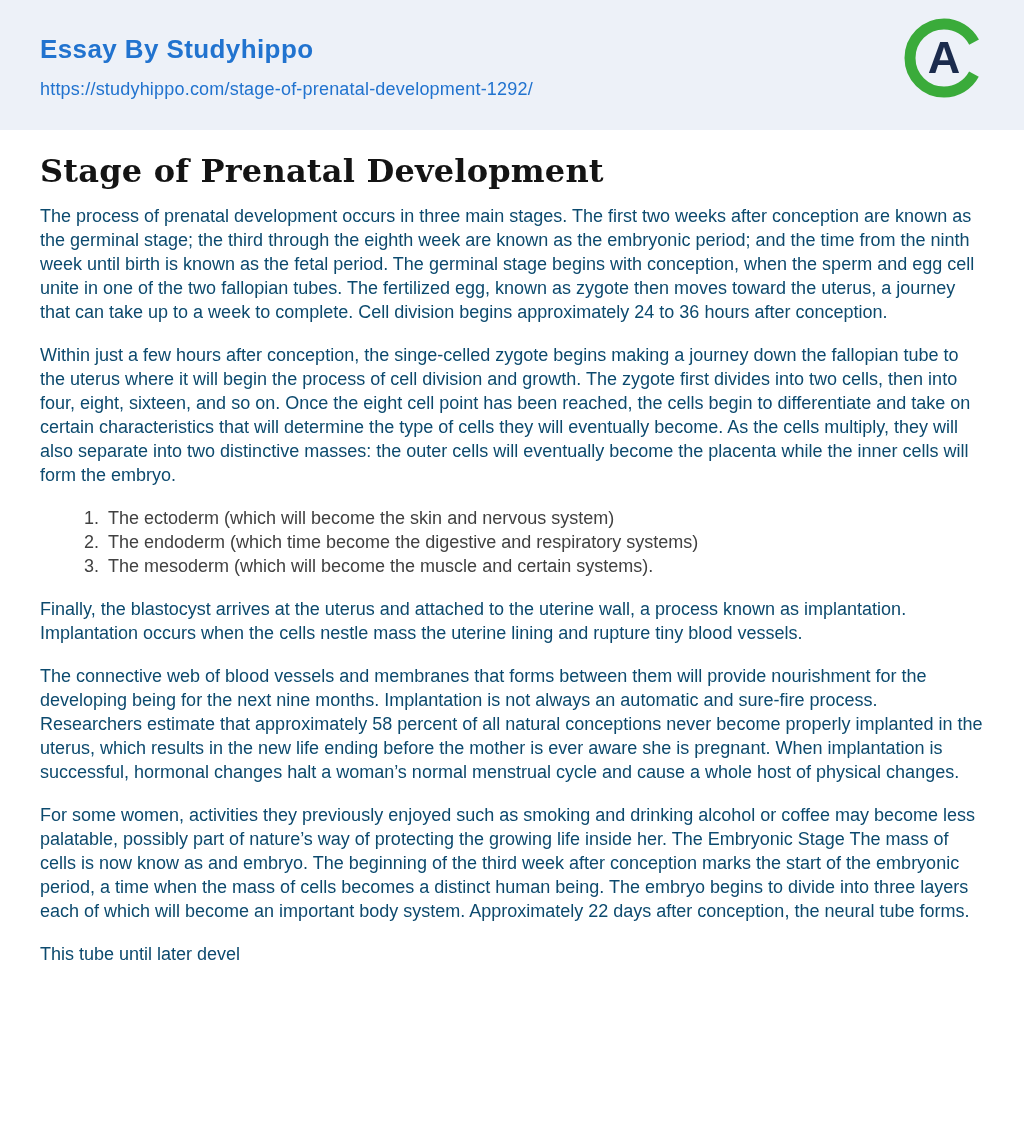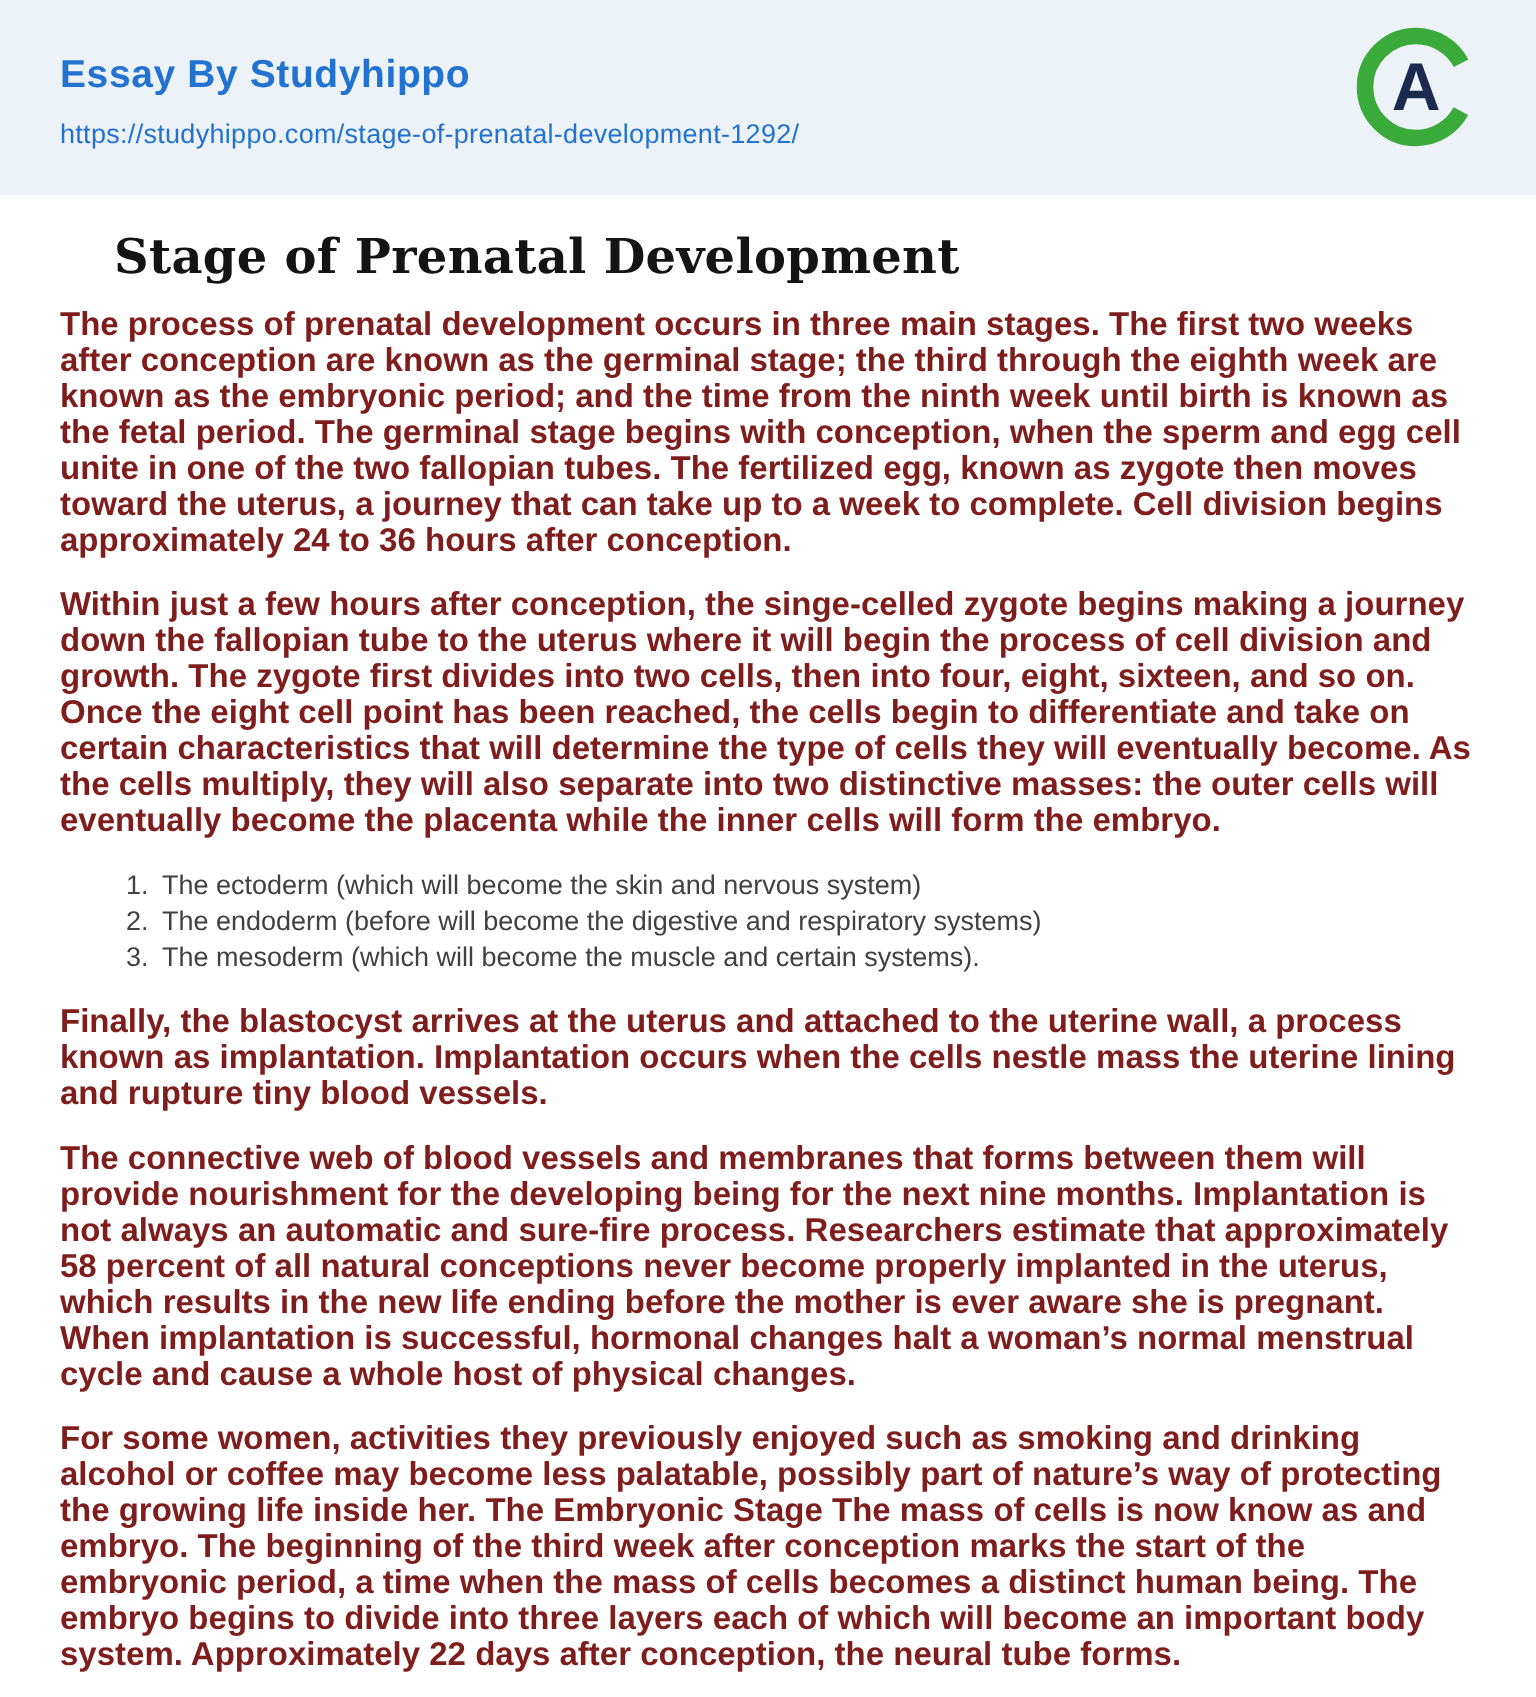--- a/index.html
+++ b/index.html
@@ -42,28 +42,26 @@
 
   
   .content { padding: 22px 40px 0 40px; }
   .title {
     font-family: "DejaVu Serif", serif;
     font-size: 32px;
     font-weight: 700;
     color: #141414;
     margin-bottom: 14px;
     letter-spacing: 0.2px;
-    margin-left: 36px;
   }
   .para {
-    font-size: 22px;
+    font-size: 18px;
     line-height: 24px;
-    color: #7f1d1d;
+    color: #0c4a6e;
     margin-bottom: 19px;
-    font-weight: bold;
   }
   .layer-list {
     margin: 0 0 19px 0;
     padding-left: 64px;
   }
   .layer-list li {
     font-size: 18px;
     line-height: 24px;
     color: #414141;
     padding-left: 4px;
@@ -88,21 +86,21 @@
   </header>
 
   <main class="content">
     <h1 class="title">Stage of Prenatal Development</h1>
 
     <p class="para">The process of prenatal development occurs in three main stages. The first two weeks after conception are known as the germinal stage; the third through the eighth week are known as the embryonic period; and the time from the ninth week until birth is known as the fetal period. The germinal stage begins with conception, when the sperm and egg cell unite in one of the two fallopian tubes. The fertilized egg, known as zygote then moves toward the uterus, a journey that can take up to a week to complete. Cell division begins approximately 24 to 36 hours after conception.</p>
     <p class="para">Within just a few hours after conception, the singe-celled zygote begins making a journey down the fallopian tube to the uterus where it will begin the process of cell division and growth. The zygote first divides into two cells, then into four, eight, sixteen, and so on. Once the eight cell point has been reached, the cells begin to differentiate and take on certain characteristics that will determine the type of cells they will eventually become. As the cells multiply, they will also separate into two distinctive masses: the outer cells will eventually become the placenta while the inner cells will form the embryo.</p>
 
     <ol class="layer-list">
       <li>The ectoderm (which will become the skin and nervous system)</li>
-      <li>The endoderm (before will become the digestive and respiratory systems)</li>
+      <li>The endoderm (which time become the digestive and respiratory systems)</li>
       <li>The mesoderm (which will become the muscle and certain systems).</li>
     </ol>
 
     <p class="para">Finally, the blastocyst arrives at the uterus and attached to the uterine wall, a process known as implantation. Implantation occurs when the cells nestle mass the uterine lining and rupture tiny blood vessels.</p>
     <p class="para">The connective web of blood vessels and membranes that forms between them will provide nourishment for the developing being for the next nine months. Implantation is not always an automatic and sure-fire process. Researchers estimate that approximately 58 percent of all natural conceptions never become properly implanted in the uterus, which results in the new life ending before the mother is ever aware she is pregnant. When implantation is successful, hormonal changes halt a woman’s normal menstrual cycle and cause a whole host of physical changes.</p>
     <p class="para">For some women, activities they previously enjoyed such as smoking and drinking alcohol or coffee may become less palatable, possibly part of nature’s way of protecting the growing life inside her. The Embryonic Stage The mass of cells is now know as and embryo. The beginning of the third week after conception marks the start of the embryonic period, a time when the mass of cells becomes a distinct human being. The embryo begins to divide into three layers each of which will become an important body system. Approximately 22 days after conception, the neural tube forms.</p>
     <p class="para">This tube until later devel</p>
   </main>
 
 </div>

